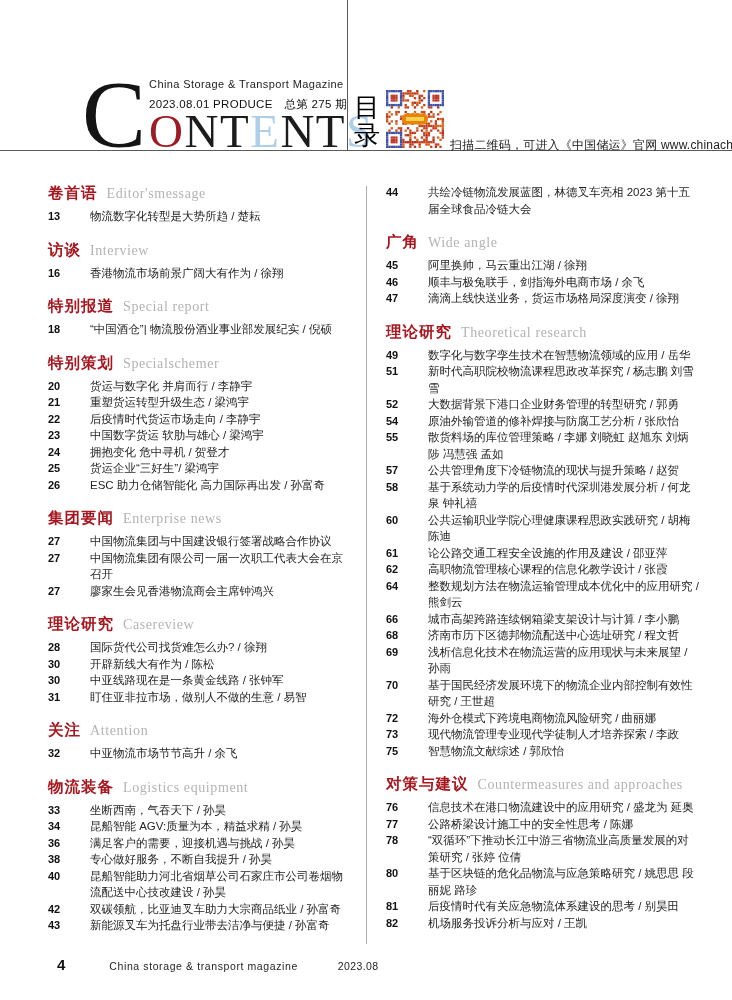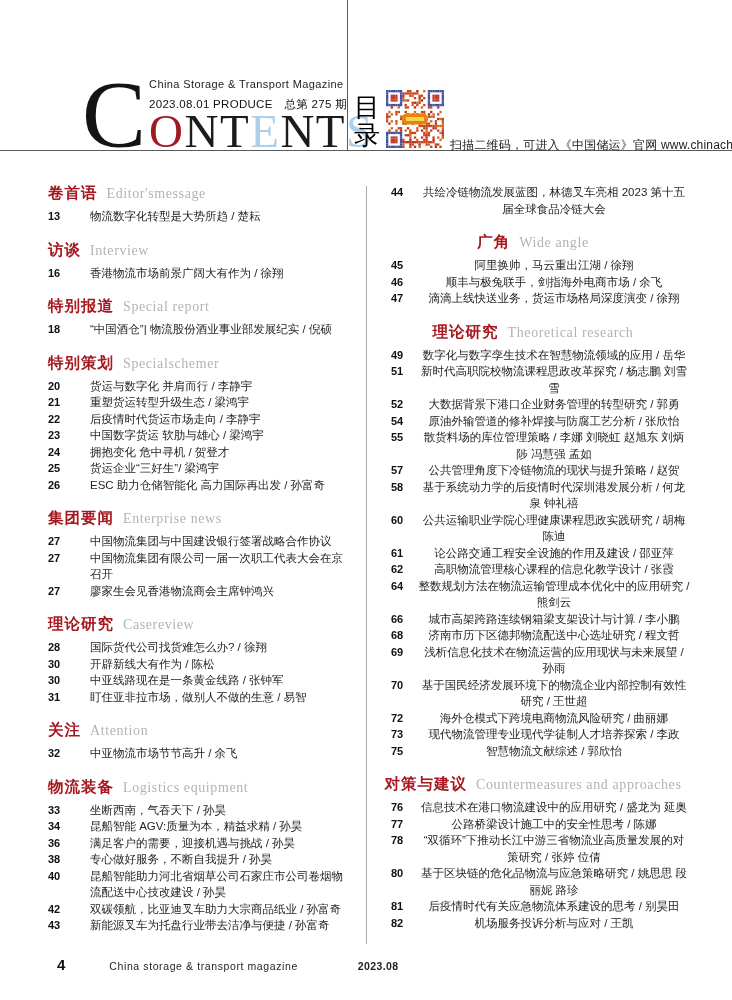--- a/index.html
+++ b/index.html
@@ -15,35 +15,35 @@
   .mag-issue{font-size:11.5px;letter-spacing:0.3px;color:#111;white-space:nowrap;margin-top:7px;}
   .ontents{font-family:"Liberation Serif",serif;font-size:47px;line-height:38px;letter-spacing:1.5px;white-space:nowrap;text-align:right;}
   .ontents .ll{display:inline-block;}
   .catalog{position:absolute;left:352px;top:93px;width:30px;font-size:26px;line-height:28px;
            color:#000;word-break:break-all;font-weight:500;text-align:center;}
   .qr-wrap{position:absolute;left:386px;top:90px;width:58px;height:58px;}
   .qr-caption{position:absolute;left:450px;top:137px;font-size:12px;color:#222;white-space:nowrap;letter-spacing:0.2px;}
   
   .col{position:absolute;top:184px;}
   .col-left{left:48px;width:300px;}
-  .col-right{left:376px;width:314px;text-align:center;}
+  .col-right{left:386px;width:314px;}
   .col-divider{position:absolute;left:366px;top:186px;width:1px;height:758px;background:#adadad;}
   .toc-section{margin-top:16px;}
   .toc-section:first-child{margin-top:0;}
   .sec-head{line-height:18px;margin-bottom:5px;white-space:nowrap;}
   .sec-head .zh{font-size:15.5px;font-weight:700;color:#a6171f;letter-spacing:1px;}
   .sec-head .en{font-family:"Liberation Serif",serif;font-size:14px;color:#b3b3b3;margin-left:9px;letter-spacing:0.6px;}
   .entry{display:flex;align-items:flex-start;}
   .entry .pg{flex:0 0 42px;font-size:11px;font-weight:700;color:#111;line-height:16.5px;}
   .entry .tx{flex:1;font-size:11.5px;color:#242424;line-height:16.5px;}
   
   .footer{position:absolute;left:57px;top:956px;display:flex;align-items:baseline;}
   .footer .pgnum{font-size:15px;font-weight:700;color:#111;}
   .footer .fmag{font-size:10.5px;color:#1e1e1e;letter-spacing:0.6px;margin-left:44px;}
-  .footer .fissue{font-size:10.5px;color:#1e1e1e;letter-spacing:0.4px;margin-left:60px;font-weight:bold;}
+  .footer .fissue{font-size:10.5px;color:#1e1e1e;letter-spacing:0.4px;margin-left:40px;}
 </style>
 </head>
 <body>
 
 <div class="page">
 
   <div class="v-rule"></div>
   <div class="h-rule"></div>
 
   <div class="logo-block">

